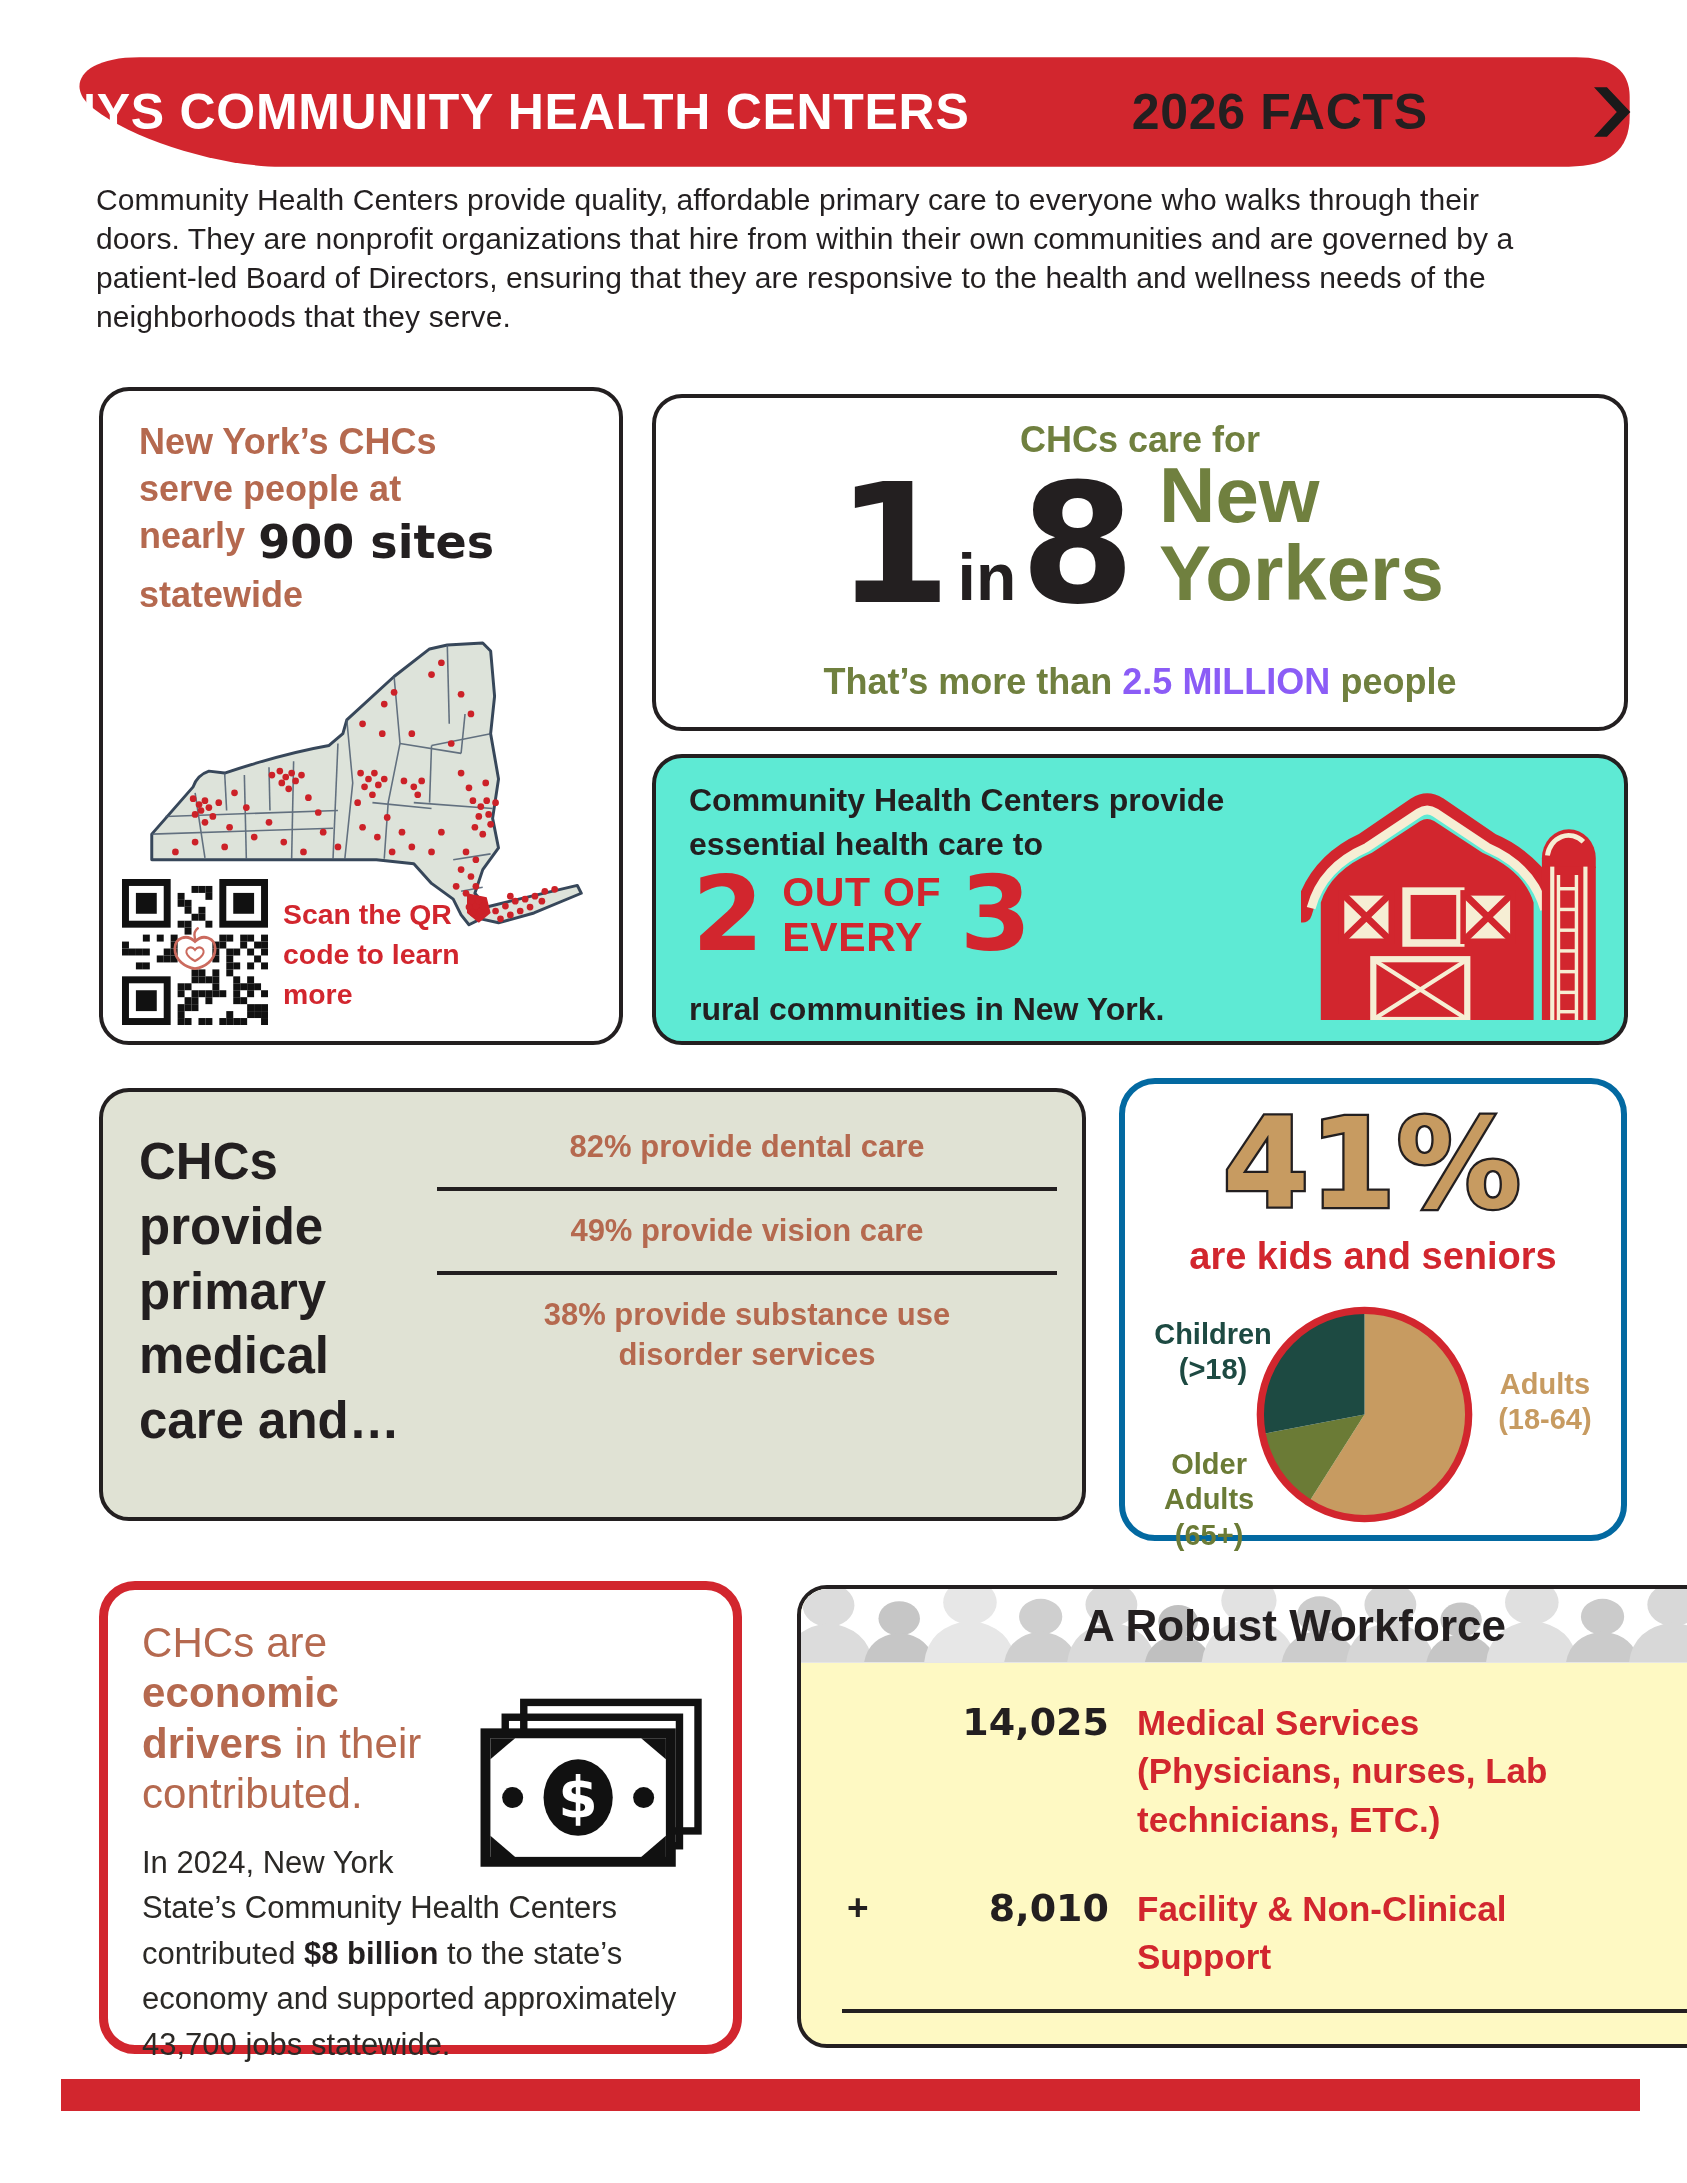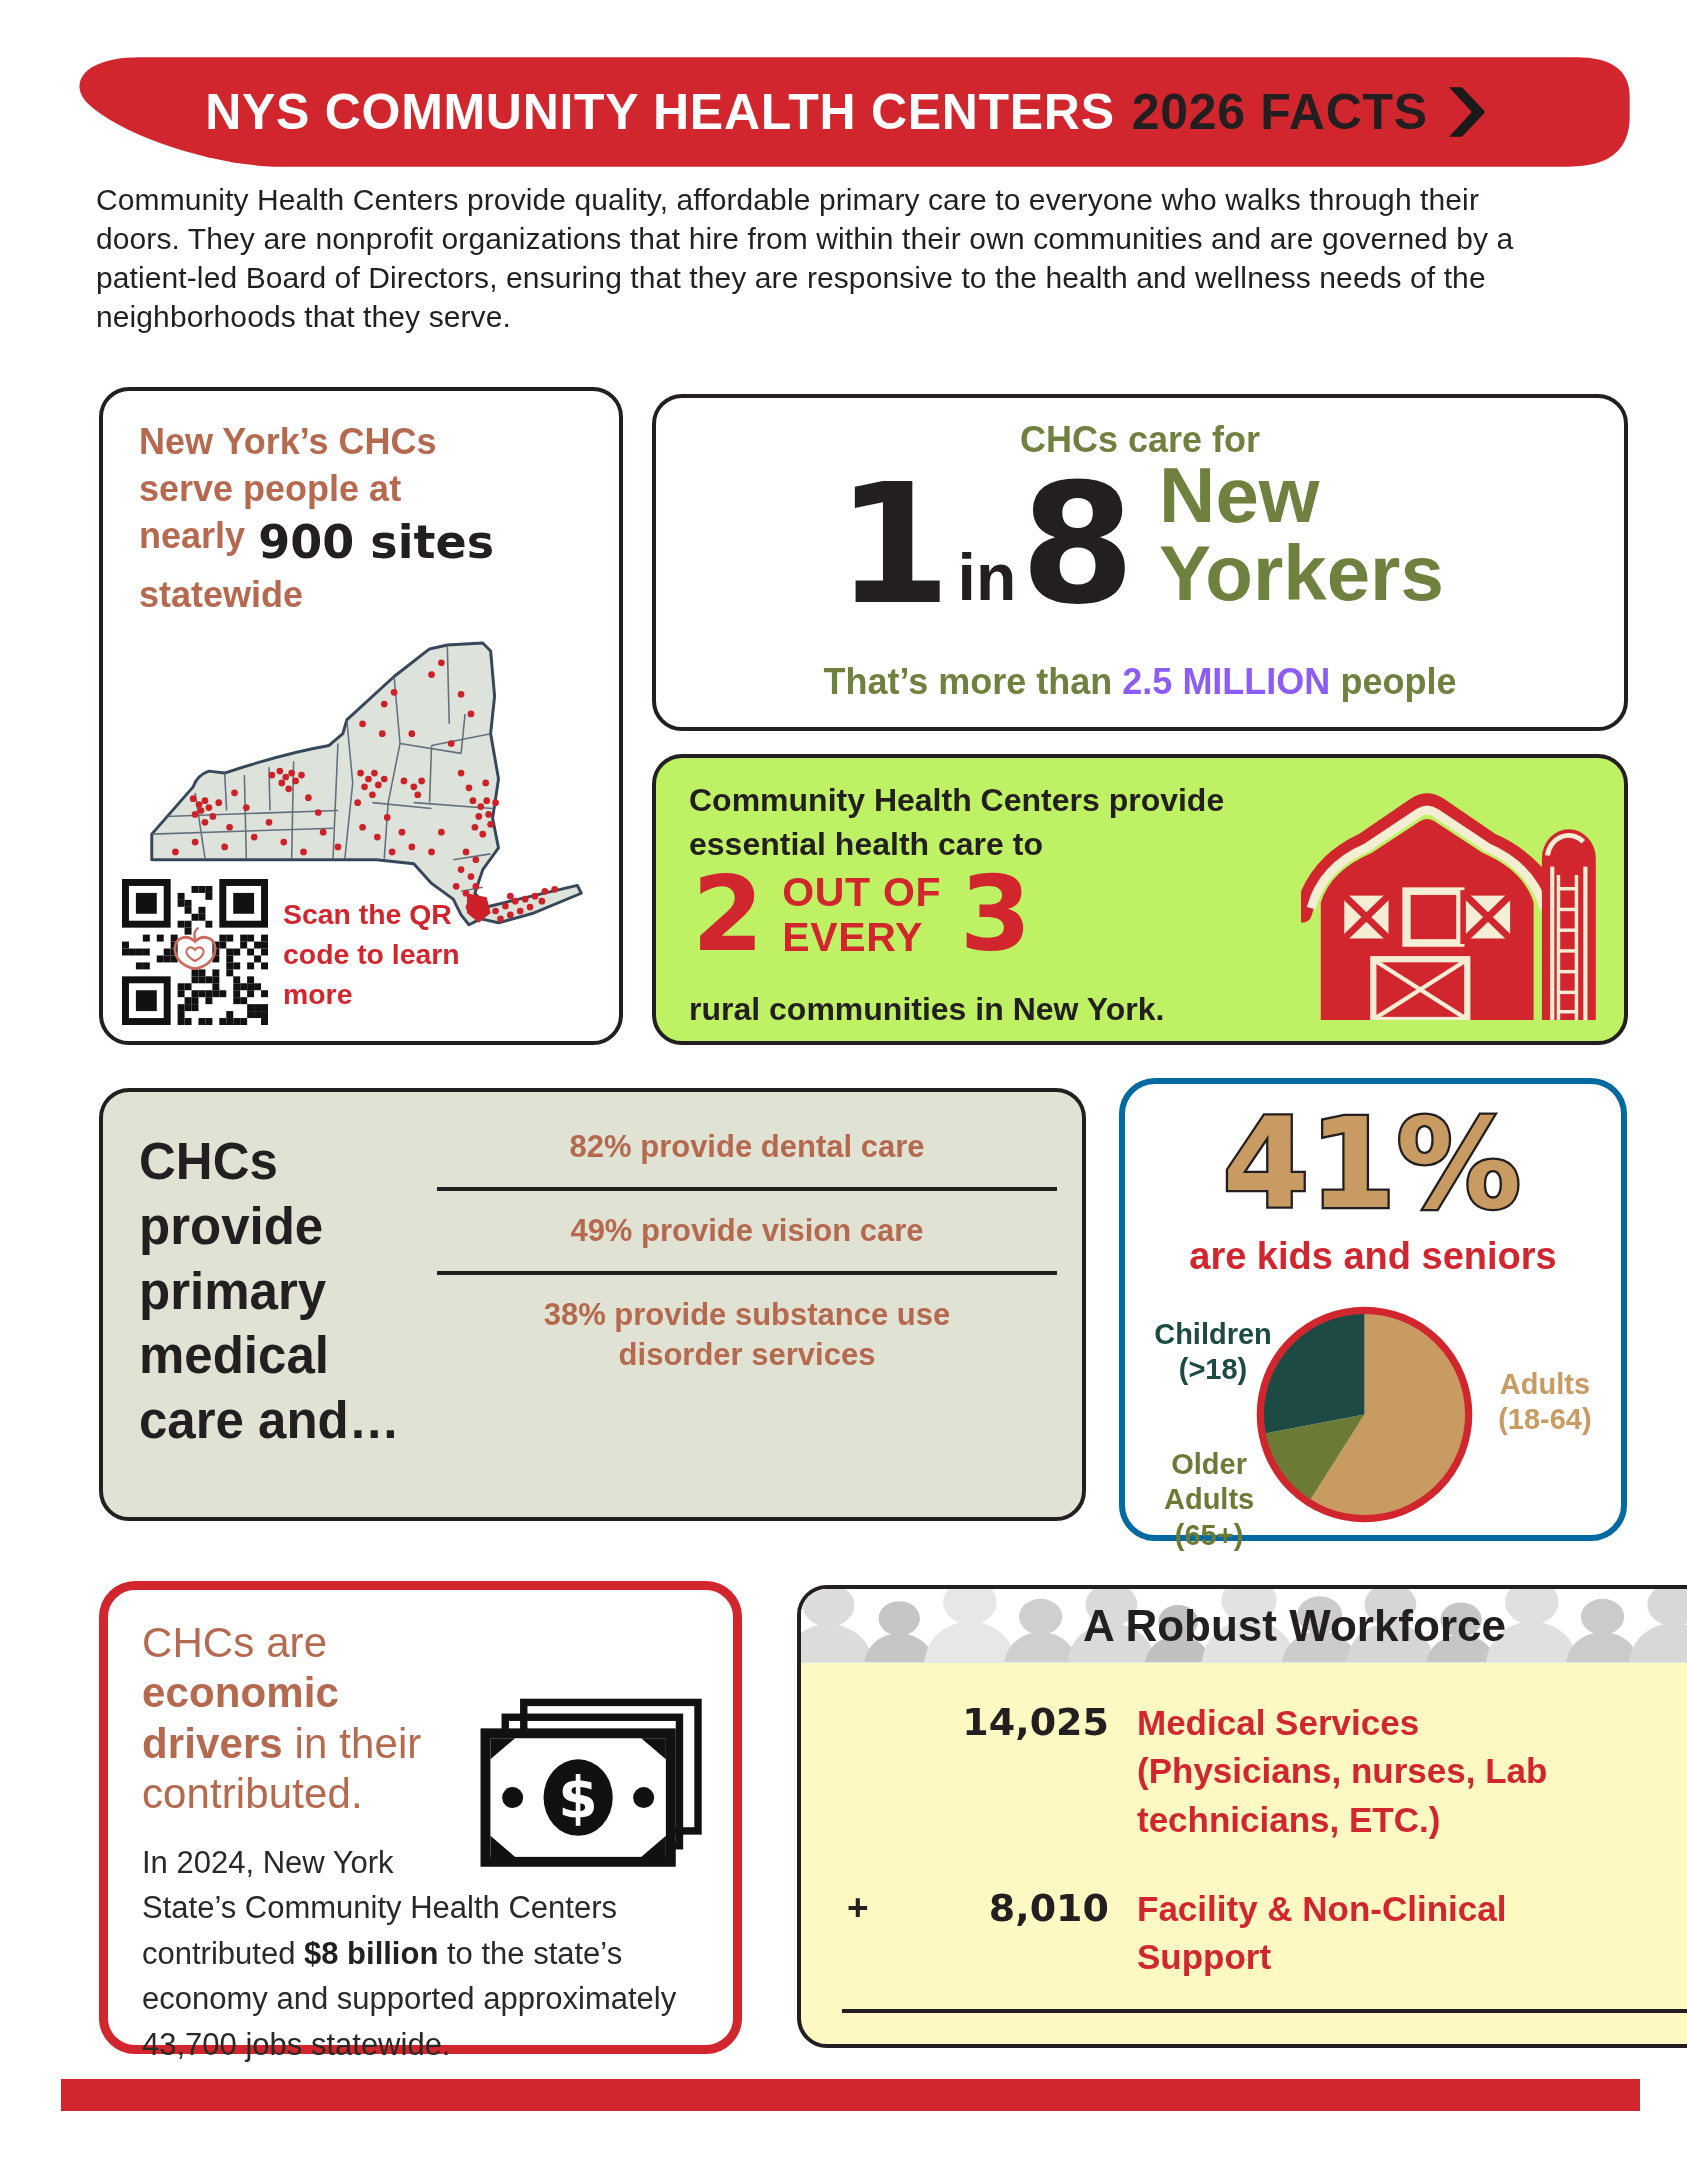--- a/index.html
+++ b/index.html
@@ -5,21 +5,21 @@
   * { margin:0; padding:0; box-sizing:border-box; }
   html,body { background:#ffffff; }
   .page {
     position:relative; width:1687px; height:2183px; background:#ffffff;
     font-family:"Liberation Sans", sans-serif; color:#231f20; overflow:hidden;
   }
   
   .banner { position:absolute; left:60px; top:56px; width:1571px; height:112px; }
   .banner svg.bg { position:absolute; inset:0; width:100%; height:100%; }
   .banner .banner-text {
-    position:absolute; inset:0; display:flex; align-items:center; justify-content:center;
+    position:absolute; inset:0; display:flex; align-items:center; justify-content:space-between;
     gap:17px; font-size:50px; font-weight:bold; letter-spacing:0.7px; white-space:nowrap;
   }
   .banner .t-white { color:#ffffff; }
   .banner .t-dark  { color:#231f20; }
   .banner .chev { width:37px; height:52px; margin-left:4px; }
   
   .intro {
     position:absolute; left:96px; top:180px; width:1475px;
     font-size:30px; line-height:1.3; color:#231f20; letter-spacing:0.1px;
   }
@@ -37,21 +37,21 @@
   .box-ratio { left:652px; top:394px; width:976px; height:337px; }
   .ratio-heading { position:absolute; top:21px; left:0; right:0; text-align:center; font-size:36px; font-weight:bold; color:#70803f; }
   .ratio-row { position:absolute; top:58px; left:0; right:0; display:flex; justify-content:center; align-items:flex-end; }
   .ratio-digit { font-size:165px; line-height:0.95; font-weight:bold; color:#231f20; font-family:"DejaVu Sans","Liberation Sans",sans-serif; }
   .ratio-in { font-size:66px; font-weight:bold; color:#231f20; margin:0 4px 9.3px 6.6px; }
   .ratio-who { margin-left:24px; margin-bottom:12px; font-size:78px; line-height:1.0; font-weight:bold; color:#70803f; }
   .ratio-footer { position:absolute; top:263px; left:0; right:0; display:flex; justify-content:center; align-items:baseline; gap:0.28em; font-size:36px; font-weight:bold; }
   .ratio-footer .grn { color:#70803f; }
   .ratio-footer .blk { color:#8b5cf6; }
   
-  .box-rural { left:652px; top:754px; width:976px; height:291px; background:#bef264; }
+  .box-rural { left:652px; top:754px; width:976px; height:291px; background:#5eead4; }
   .rural-lines { position:absolute; left:33px; top:20px; font-size:32px; font-weight:bold; line-height:1.38; color:#231f20; }
   .rural-ratio { position:absolute; left:36px; top:105px; display:flex; align-items:center; gap:18.5px; color:#d2262e; font-weight:bold; }
   .rural-big { font-size:103px; line-height:1; font-family:"DejaVu Sans","Liberation Sans",sans-serif; }
   .rural-stack { display:flex; flex-direction:column; font-size:41px; line-height:1.08; letter-spacing:0.7px; }
   .rural-footer { position:absolute; left:33px; top:233px; font-size:32px; font-weight:bold; color:#231f20; }
   .barn-wrap { position:absolute; right:25px; top:34px; width:298px; height:228px; }
   
   .box-services { left:99px; top:1088px; width:987px; height:433px; background:#e0e2d4; }
   .services-heading { position:absolute; left:36px; top:38px; width:284px; font-size:51px; font-weight:bold; line-height:1.27; color:#231f20; }
   .services-list { position:absolute; left:334px; top:14.6px; right:25px; }

